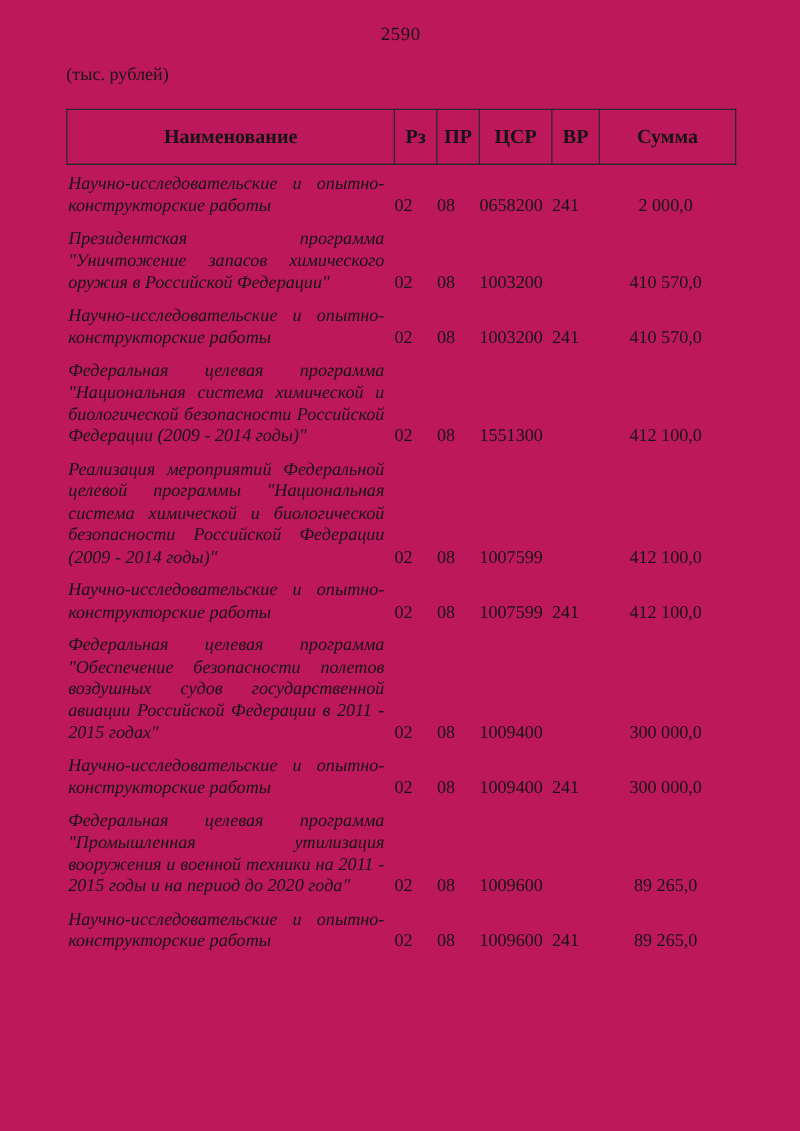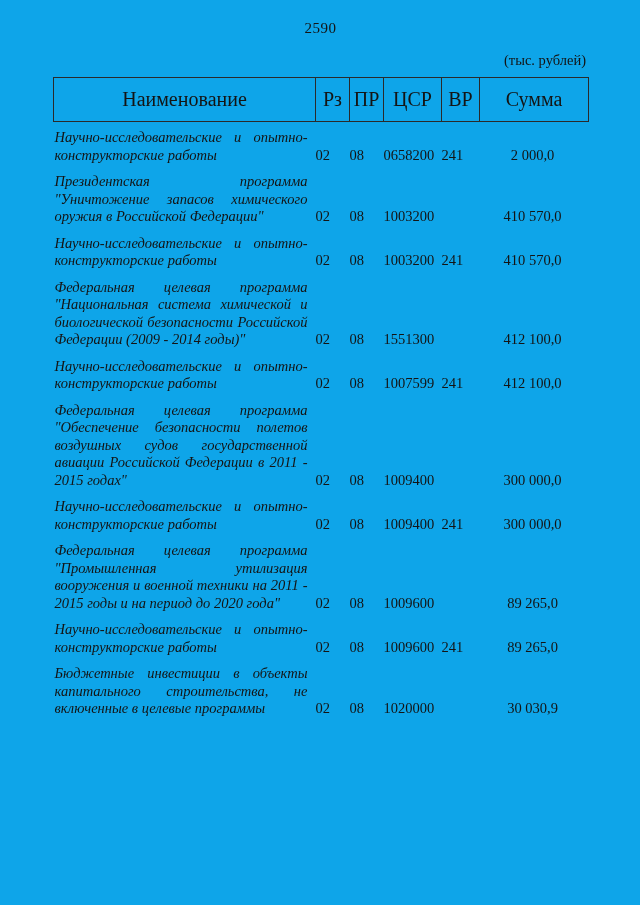--- a/index.html
+++ b/index.html
@@ -7,51 +7,51 @@
     margin: 0;
     padding: 0;
     background: #ffffff;
     color: #141414;
     font-family: "Liberation Serif", "DejaVu Serif", serif;
   }
   .page {
     position: relative;
     width: 640px;
     height: 905px;
-    background: #0ea5e9;
+    background: #be185d;
     padding: 20px 52px 0 53px;
     overflow: hidden;
   }
   .page-number {
     text-align: center;
     font-size: 15px;
     letter-spacing: 0.5px;
   }
   .units-note {
-    text-align: right;
+    text-align: left;
     font-size: 14.5px;
     margin-top: 15px;
-    margin-bottom: 8px;
+    margin-bottom: 18px;
     padding-right: 2px;
   }
   table.budget {
     border-collapse: collapse;
     width: 535px;
     table-layout: fixed;
     font-size: 14.5px;
     line-height: 17.5px;
   }
   table.budget thead th {
     border: 1.4px solid #2a2a2a;
-    font-weight: normal;
+    font-weight: bold;
     text-align: center;
     vertical-align: middle;
     height: 44px;
     padding: 2px 1px;
-    font-size: 20px;
+    font-size: 16px;
   }
   table.budget tbody td {
     vertical-align: bottom;
     padding: 4.5px 0 4.5px 0;
   }
   td.cell-name {
     text-align: justify;
     text-align-last: left;
     padding-right: 8px !important;
     padding-left: 1px !important;
@@ -116,20 +116,28 @@
       </tr>
       <tr>
         <td class="cell-name">Федеральная целевая программа "Национальная система химической и биологической безопасности Российской Федерации (2009 - 2014 годы)"</td>
         <td class="cell-num">02</td>
         <td class="cell-num">08</td>
         <td class="cell-num">1551300</td>
         <td class="cell-num"></td>
         <td class="cell-sum">412 100,0</td>
       </tr>
       <tr>
+        <td class="cell-name">Реализация мероприятий Федеральной целевой программы "Национальная система химической и биологической безопасности Российской Федерации (2009 - 2014 годы)"</td>
+        <td class="cell-num">02</td>
+        <td class="cell-num">08</td>
+        <td class="cell-num">1007599</td>
+        <td class="cell-num"></td>
+        <td class="cell-sum">412 100,0</td>
+      </tr>
+      <tr>
         <td class="cell-name">Научно-исследовательские и опытно-конструкторские работы</td>
         <td class="cell-num">02</td>
         <td class="cell-num">08</td>
         <td class="cell-num">1007599</td>
         <td class="cell-num">241</td>
         <td class="cell-sum">412 100,0</td>
       </tr>
       <tr>
         <td class="cell-name">Федеральная целевая программа "Обеспечение безопасности полетов воздушных судов государственной авиации Российской Федерации в 2011 - 2015 годах"</td>
         <td class="cell-num">02</td>
@@ -155,24 +163,16 @@
         <td class="cell-sum">89 265,0</td>
       </tr>
       <tr>
         <td class="cell-name">Научно-исследовательские и опытно-конструкторские работы</td>
         <td class="cell-num">02</td>
         <td class="cell-num">08</td>
         <td class="cell-num">1009600</td>
         <td class="cell-num">241</td>
         <td class="cell-sum">89 265,0</td>
       </tr>
-      <tr>
-        <td class="cell-name">Бюджетные инвестиции в объекты капитального строительства, не включенные в целевые программы</td>
-        <td class="cell-num">02</td>
-        <td class="cell-num">08</td>
-        <td class="cell-num">1020000</td>
-        <td class="cell-num"></td>
-        <td class="cell-sum">30 030,9</td>
-      </tr>
     </tbody>
   </table>
 
 </div>
 
 </body></html>

